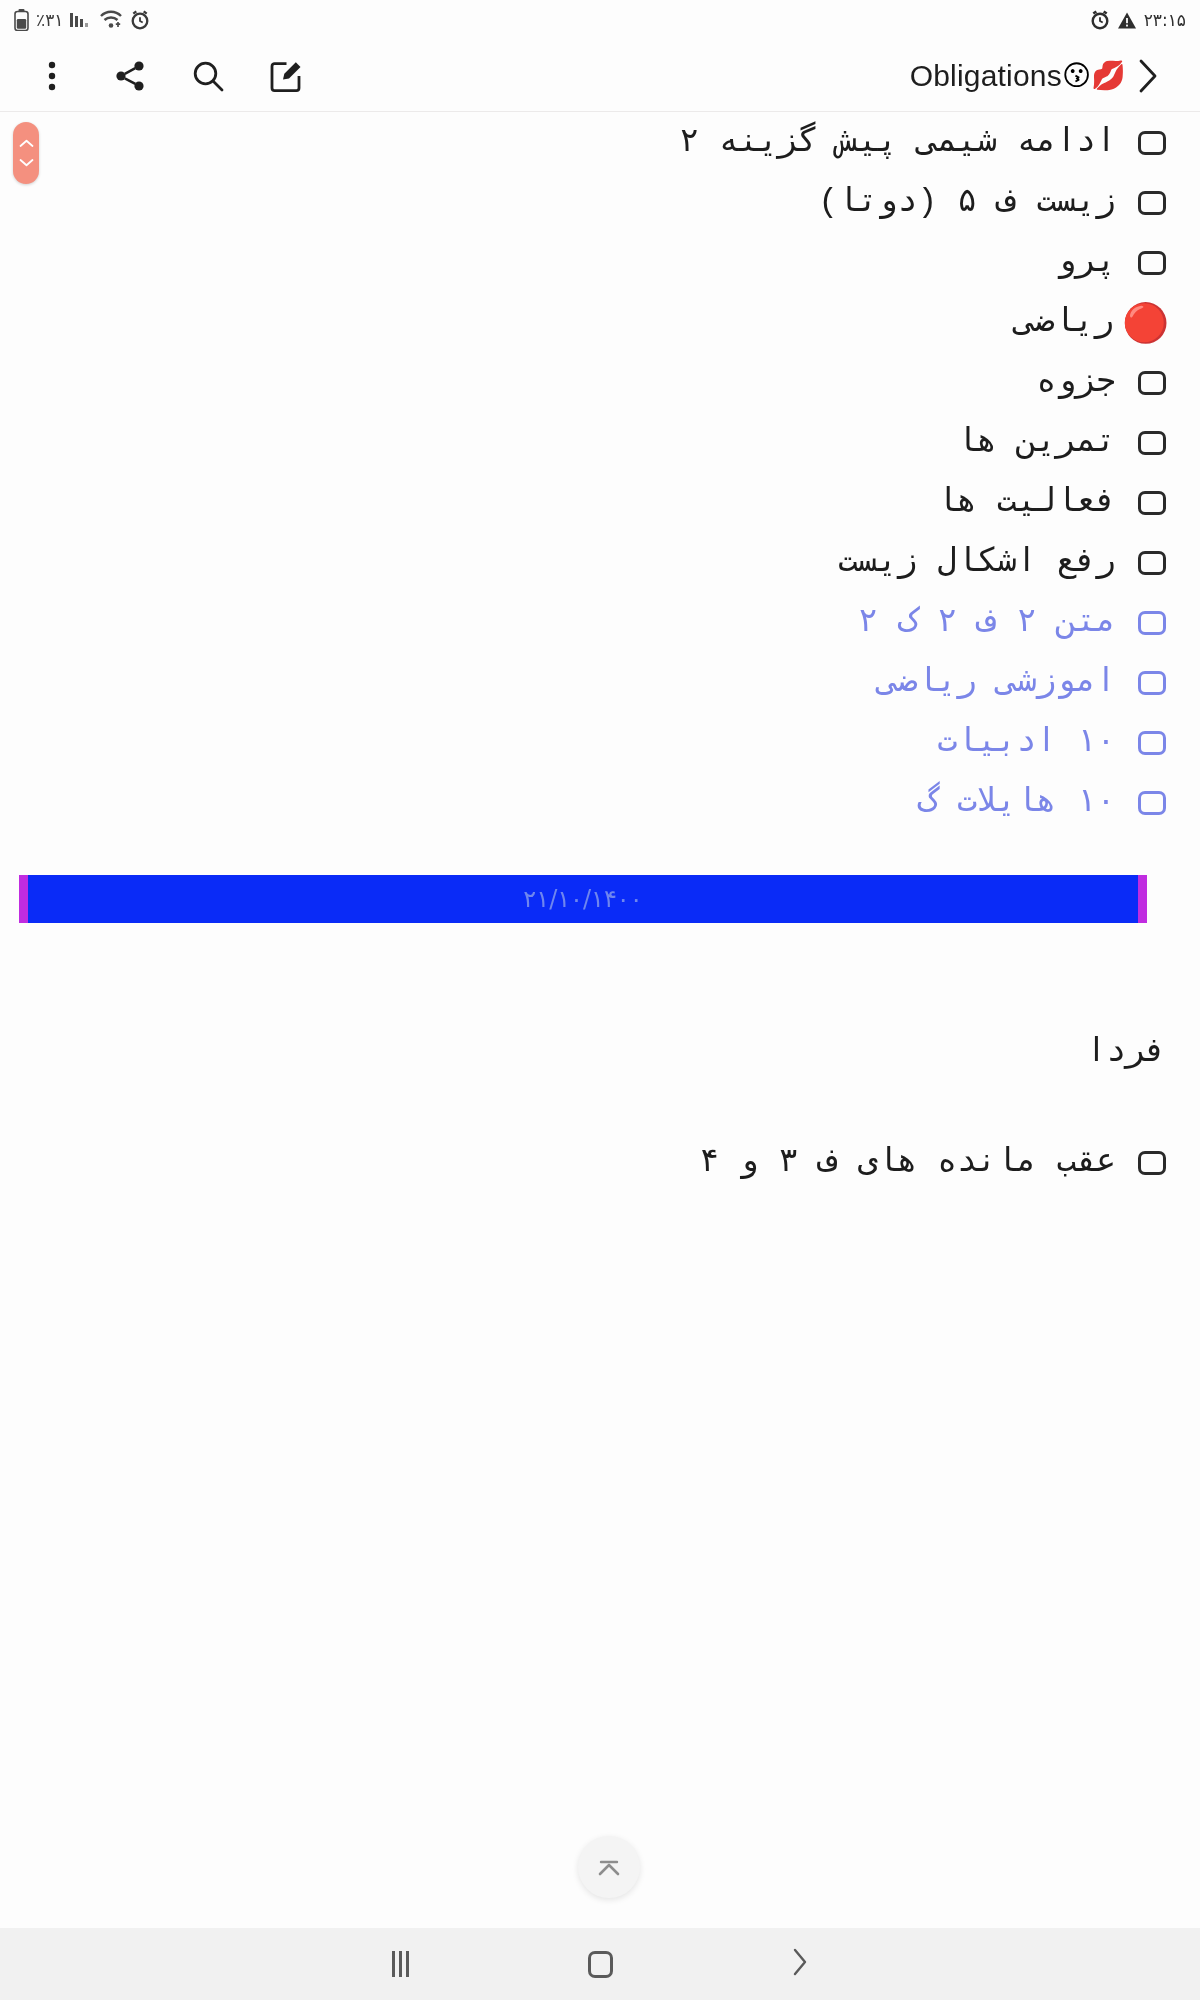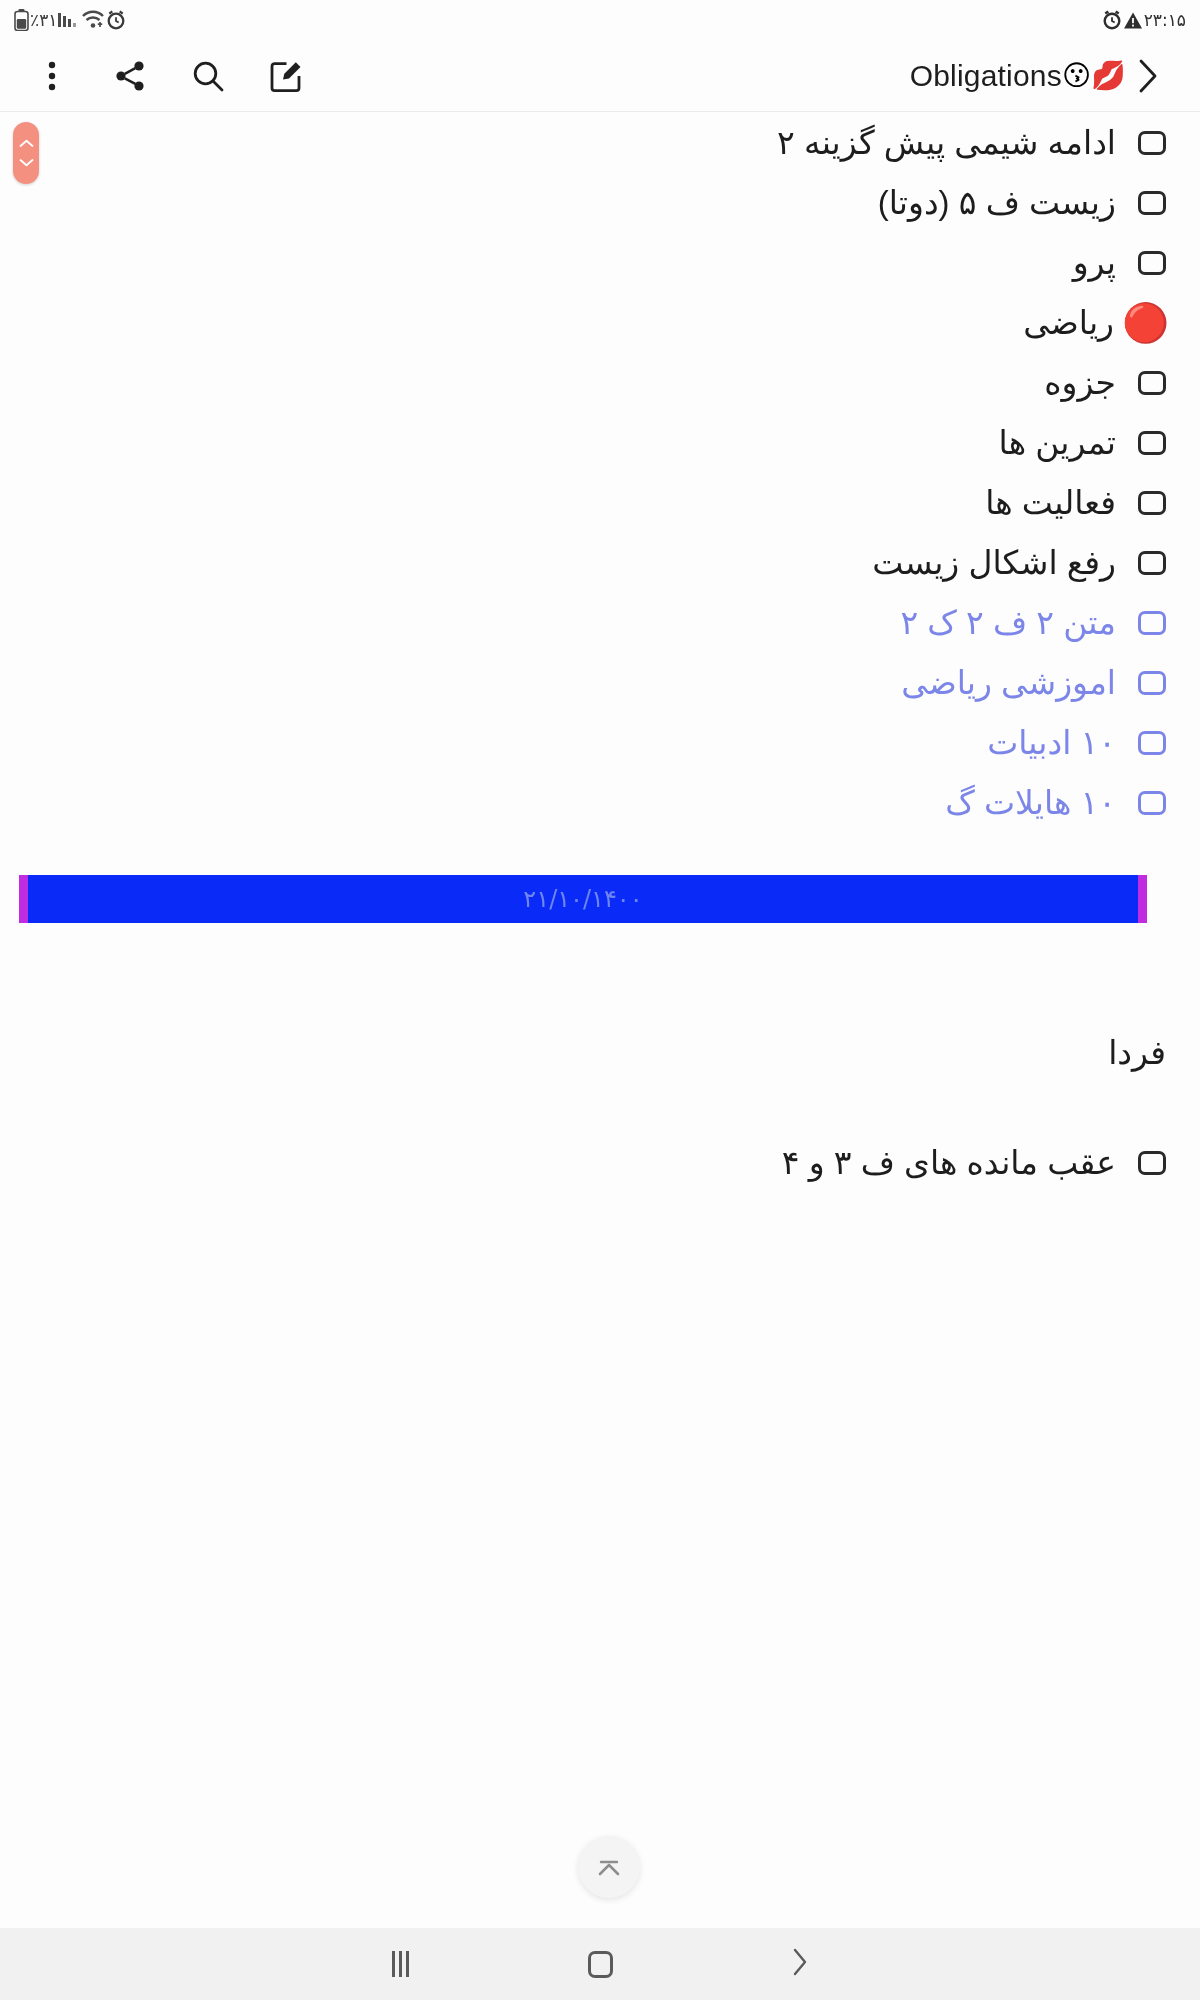--- a/index.html
+++ b/index.html
@@ -11,21 +11,21 @@
   }
   .screen { position:relative; width:1200px; height:2000px; background:#fdfdfd; }
 
   
   .statusbar {
     position:absolute; top:0; left:0; width:1200px; height:40px;
     background:#fdfdfd;
     display:flex; align-items:center; justify-content:space-between;
     padding:0 14px;
   }
-  .sb-left, .sb-right { display:flex; align-items:center; gap:1px; }
+  .sb-left, .sb-right { display:flex; align-items:center; gap:7px; }
   .sb-text { font-size:17px; color:#3b3b3b; font-family:"DejaVu Sans",sans-serif; }
   .sb-time { font-size:17px; color:#2f2f2f; letter-spacing:.5px; }
   .ico { display:inline-flex; align-items:center; justify-content:center; }
 
   
   .appbar {
     position:absolute; top:40px; left:0; width:1200px; height:72px;
     background:#fdfdfd;
     display:flex; align-items:center; justify-content:space-between;
     padding:0 30px 0 30px;
@@ -64,21 +64,21 @@
     margin-left:22px;
     background:transparent;
   }
   .cb.blue { border-color:#7b86e8; }
   .bullet-emoji {
     width:44px; min-width:44px; height:44px; margin-left:8px;
     font-size:38px; line-height:44px; text-align:center;
   }
   .row-text {
     font-size:33px; color:#1d1d1d; direction:rtl; text-align:right;
-    white-space:nowrap; font-family:Liberation Sans, sans-serif;
+    white-space:nowrap; font-family:Liberation Mono, monospace;
     line-height:1.1;
   }
   .row-text.blue { color:#7b86e8; }
 
   
   .banner-wrap { margin-top:42px; padding:0 62px 0 28px; }
   .banner {
     position:relative; height:48px; width:100%;
     background:#0a2bf7;
     display:flex; align-items:center; justify-content:center;

